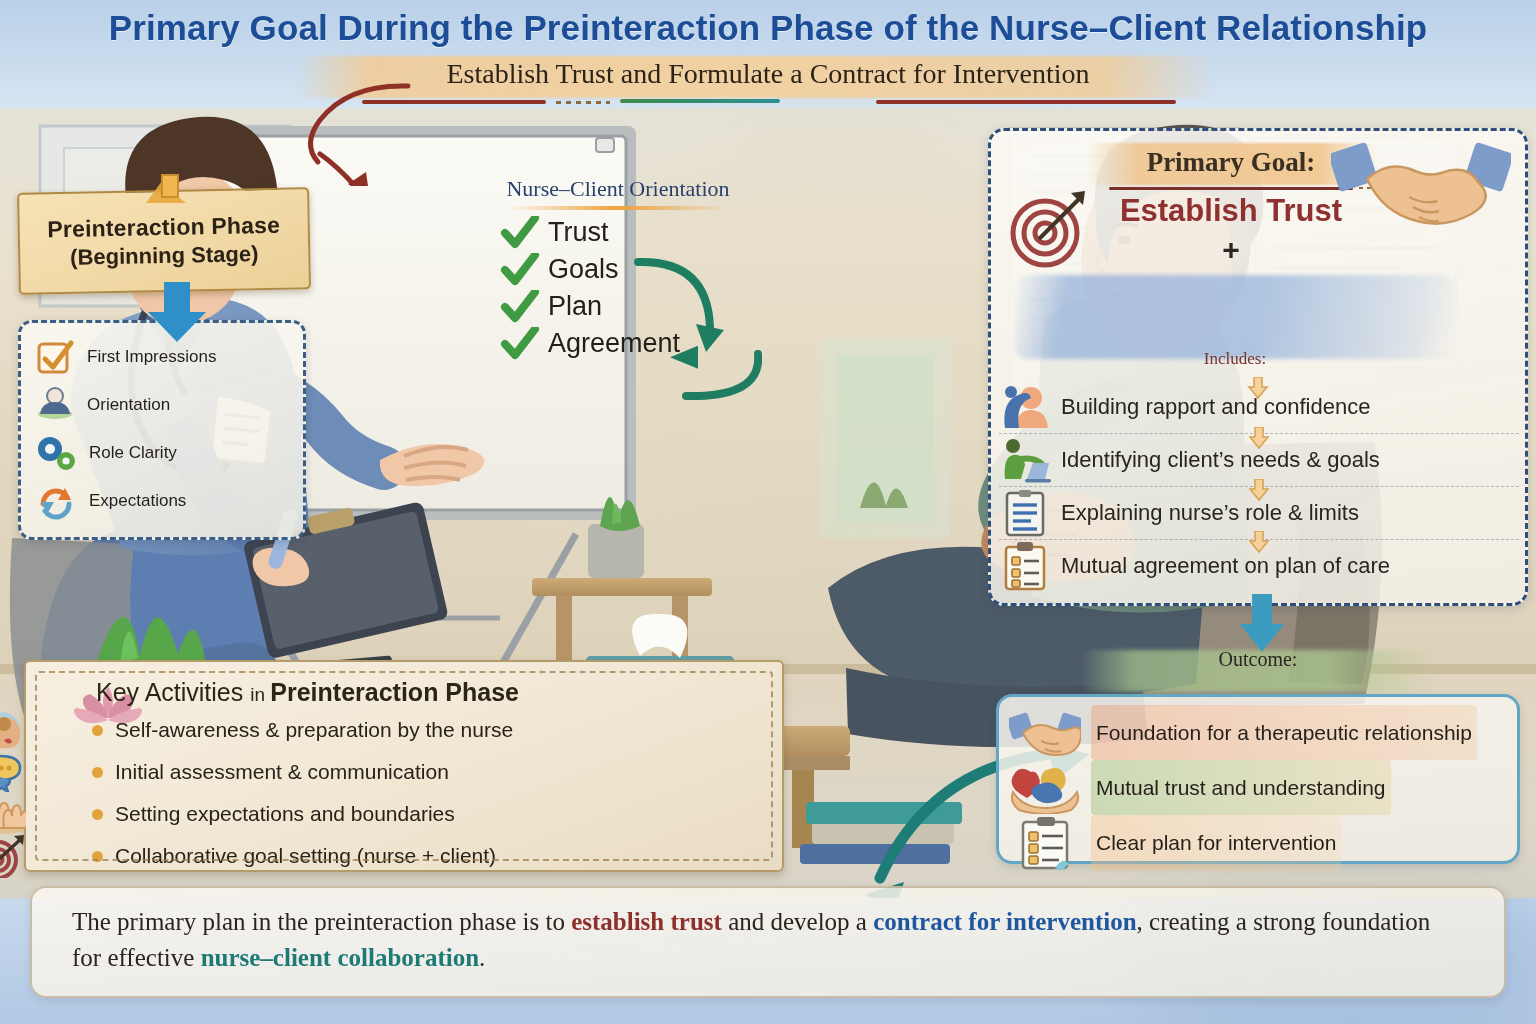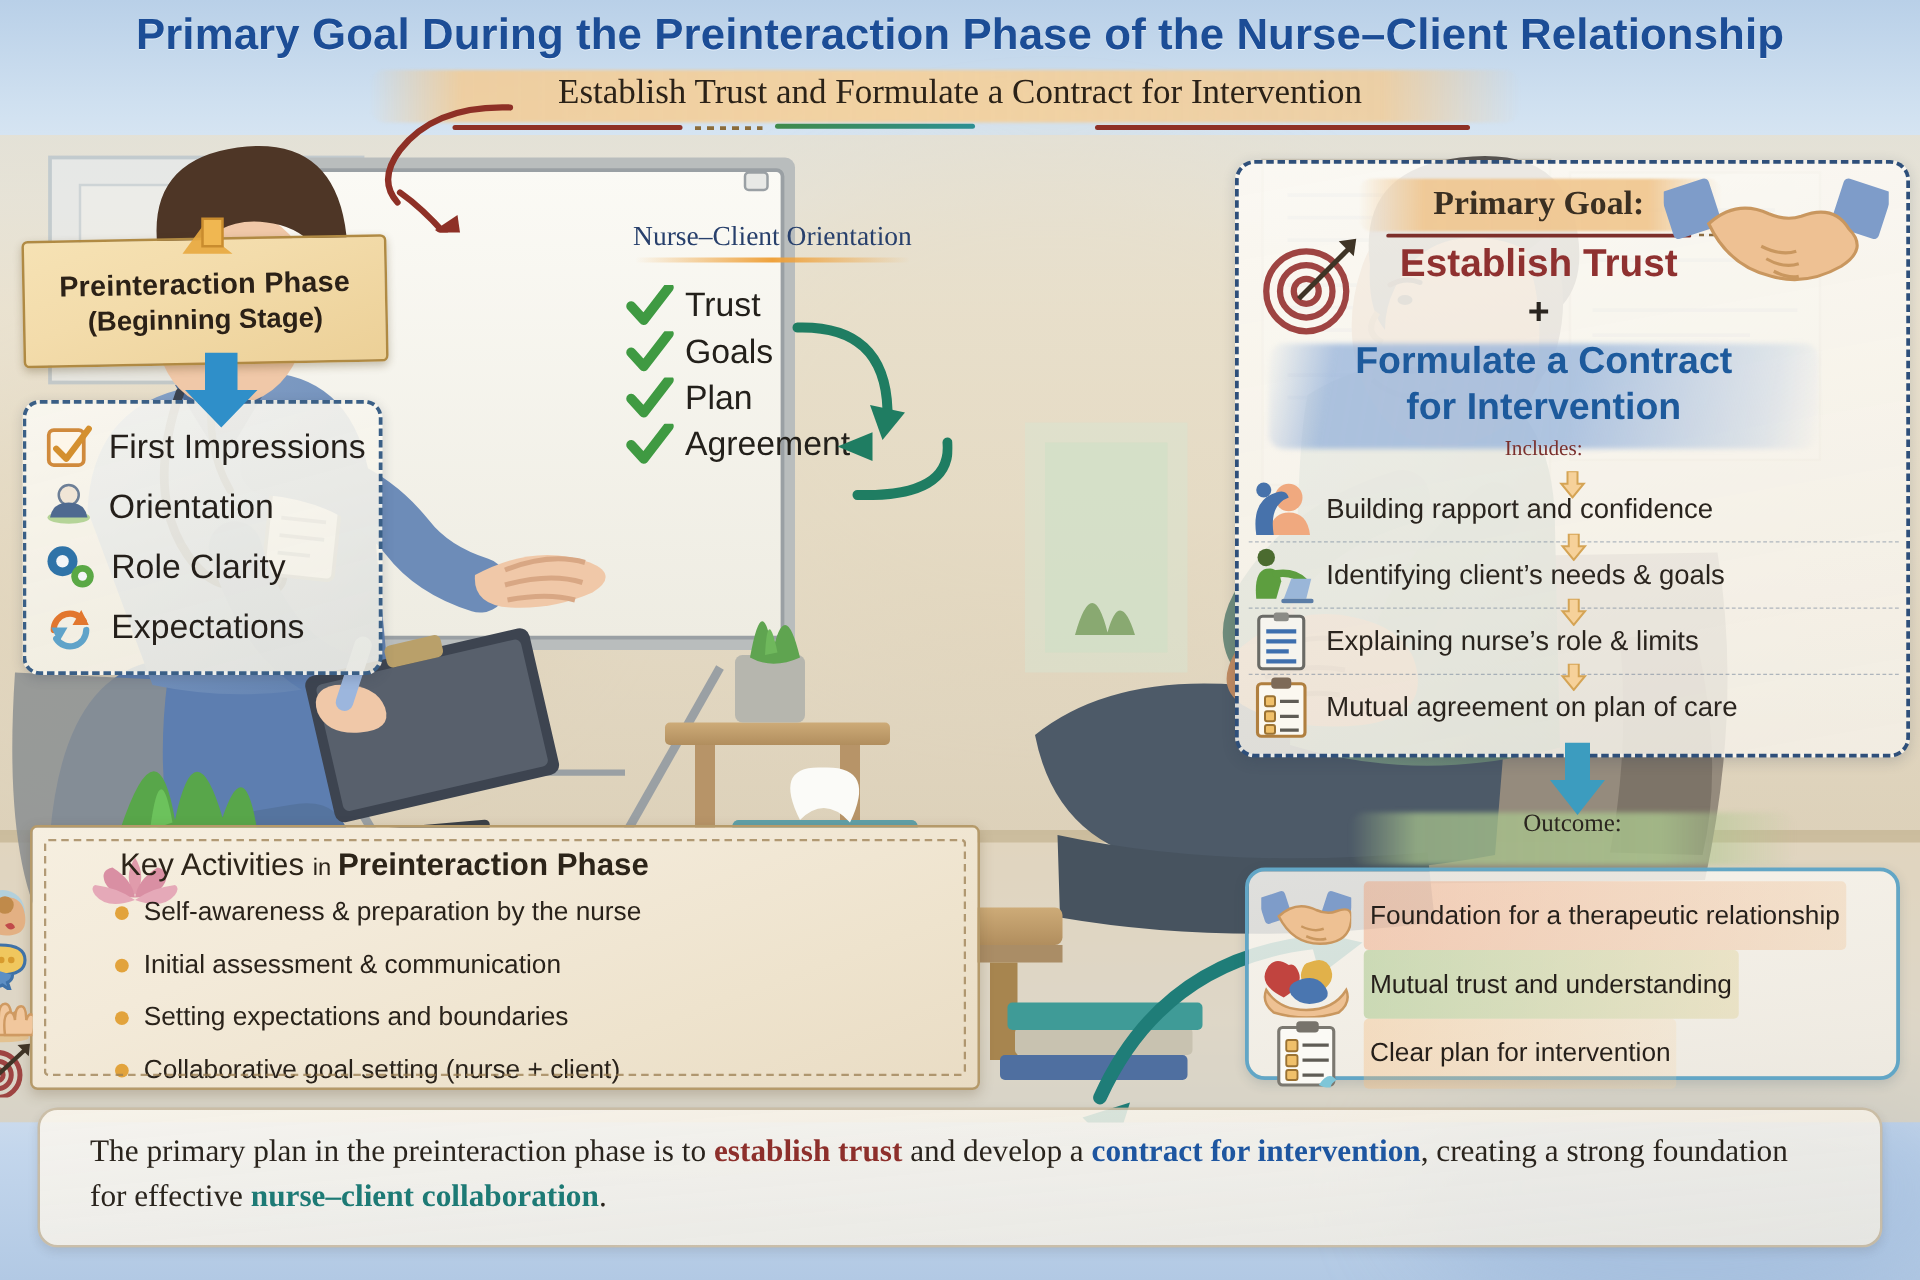--- a/index.html
+++ b/index.html
@@ -63,21 +63,21 @@
   .banner .l1{font-size:23px;font-weight:bold;letter-spacing:.2px;}
   .banner .l2{font-size:22px;font-weight:bold;margin-top:2px;}
 
   .dashed-card{
     background:linear-gradient(165deg,rgba(250,248,241,.92),rgba(241,238,227,.88));
     border:3px dashed #3a5f86;border-radius:14px;
     box-shadow:0 3px 9px rgba(50,60,80,.20);
   }
   .left-list{left:18px;top:320px;width:288px;height:220px;padding:10px 10px 6px 14px;}
   .left-list .row{display:flex;align-items:center;height:48px;}
-  .left-list .txt{font-size:27px;color:#241f1a;margin-left:12px;position:relative;}
+  .left-list .txt{font-size:17px;color:#241f1a;margin-left:12px;position:relative;}
 
   
   .right-main{
     left:988px;top:128px;width:540px;height:478px;
     background:linear-gradient(170deg,rgba(252,250,245,.90),rgba(244,240,231,.86));
     border:3px dashed #2e4f7a;border-radius:16px;
     box-shadow:0 3px 10px rgba(40,55,80,.18);
     padding:20px 12px;box-sizing:border-box;
   }
   .pg-band{
@@ -438,21 +438,21 @@
       </svg>
       <div class="txt">Expectations</div>
     </div>
   </div>
 
   <div style="position:absolute;left:468px;top:176px;width:300px;z-index:22;text-align:center;">
     <div style="font-family:'Liberation Serif',serif;font-size:22px;color:#28406c;">Nurse–Client Orientation</div>
     <div style="margin:4px auto 0;width:220px;height:4px;border-radius:3px;
          background:linear-gradient(90deg,rgba(240,160,60,0),#efa23c,rgba(240,160,60,0));"></div>
   </div>
-  <div style="position:absolute;left:500px;top:226px;z-index:22;">
+  <div style="position:absolute;left:500px;top:214px;z-index:22;">
     <div style="display:flex;align-items:center;height:37px;">
       <svg width="40" height="34" viewBox="0 0 40 34">
         <path d="M5 17 l10 11 l20 -26" fill="none" stroke="#3f9a42" stroke-width="8" stroke-linecap="round" stroke-linejoin="round"></path>
       </svg>
       <span style="font-size:27px;color:#23201b;margin-left:8px;">Trust</span>
     </div>
     <div style="display:flex;align-items:center;height:37px;">
       <svg width="40" height="34" viewBox="0 0 40 34">
         <path d="M5 17 l10 11 l20 -26" fill="none" stroke="#3f9a42" stroke-width="8" stroke-linecap="round" stroke-linejoin="round"></path>
       </svg>
@@ -499,24 +499,20 @@
       <circle cx="40" cy="46" r="32" fill="none" stroke="#9e4442" stroke-width="5"></circle>
       <circle cx="40" cy="46" r="21" fill="none" stroke="#9e4442" stroke-width="5"></circle>
       <circle cx="40" cy="46" r="10" fill="none" stroke="#9e4442" stroke-width="5"></circle>
       <line x1="34" y1="52" x2="76" y2="10" stroke="#3f3426" stroke-width="4"></line>
       <path d="M66 6 l14 -2 l-2 14 z" fill="#3f3426"></path>
     </svg>
 
     <div class="big-red">Establish Trust</div>
     <div class="plus">+</div>
     <div class="blue-band"></div>
-    <div class="big-blue">
-      <span>Formulate a Contract</span><br>
-      <span>for Intervention</span>
-    </div>
     <div class="includes">Includes:</div>
 
     <svg class="dn-arrow" style="top:246px;width:22px;height:22px;" viewBox="0 0 22 22">
       <path d="M7 0 h8 v10 h5 L11 21 L2 10 h5 z" fill="#f6d19a" stroke="#d5a455" stroke-width="1.6"></path>
     </svg>
 
     <div class="inc-list">
       <div class="inc-row">
         <svg width="52" height="46" viewBox="0 0 52 46">
           <circle cx="32" cy="14" r="11" fill="#f0a97f"></circle>

